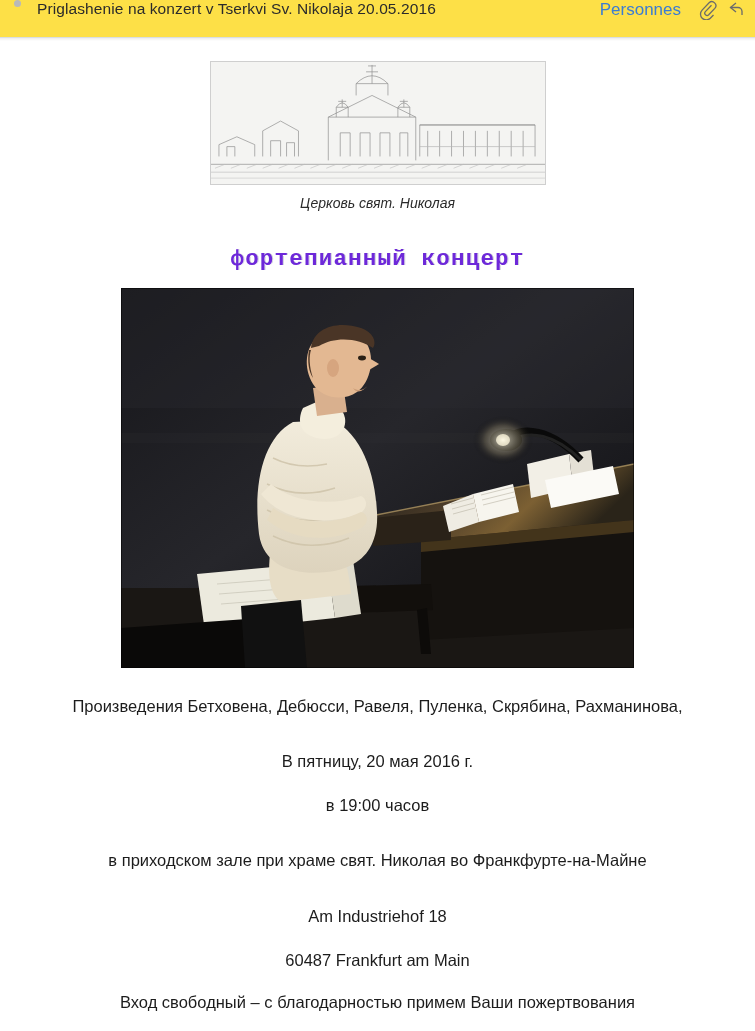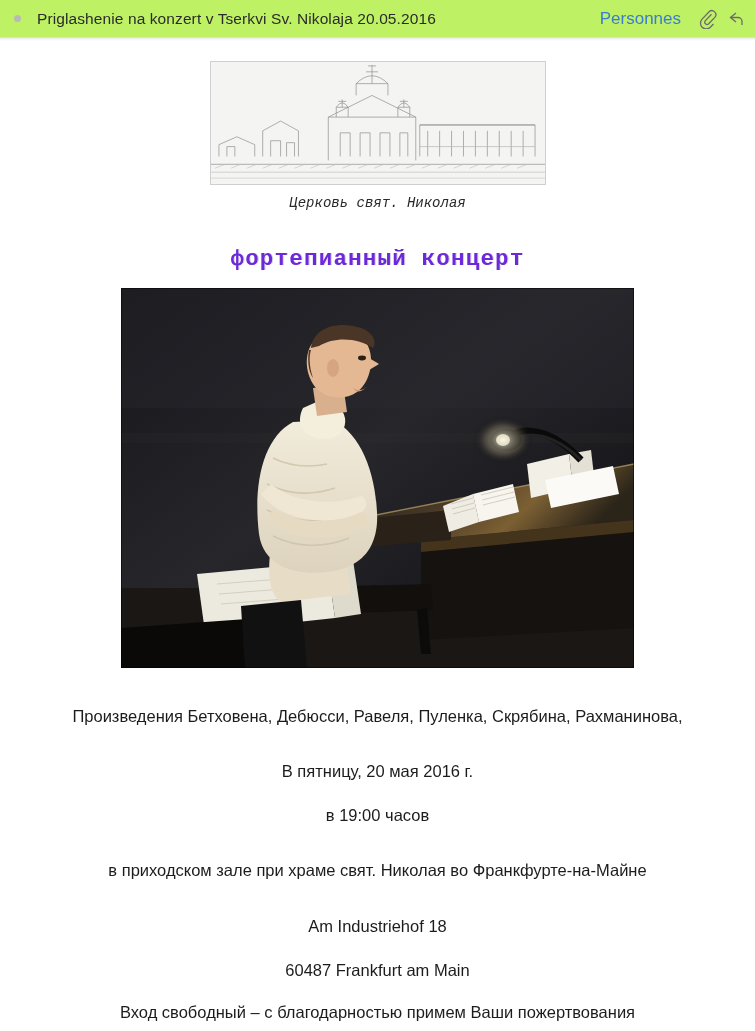--- a/index.html
+++ b/index.html
@@ -13,23 +13,23 @@
   #app {
     position: relative;
     width: 755px; height: 1031px;
     background: #ffffff;
   }
 
   
   .header {
     position: relative;
     height: 37px;
-    background: #bef264;
+    background: #fde047;
     display: flex;
-    align-items: center;
+    align-items: flex-start;
     padding: 0 12px 0 14px;
   }
   .unread-dot {
     width: 7px; height: 7px;
     border-radius: 50%;
     background: #b9b9b9;
     flex: 0 0 auto;
     margin-right: 16px;
   }
   .subject {
@@ -89,21 +89,21 @@
     position: relative;
     overflow: hidden;
   }
   .church-frame svg { display: block; width: 100%; height: 100%; }
 
   .church-caption {
     margin: 10px auto 0 auto;
     font-size: 14px;
     font-style: italic;
     color: #2a2a2a;
-    font-family: Liberation Mono, monospace;
+    font-family: Liberation Sans, sans-serif;
   }
 
   
   .concert-title {
     margin: 34px auto 0 auto;
     width: 520px;
     color: #6d28d9;
     font-family: Liberation Mono, monospace;
     font-weight: bold;
     letter-spacing: 1.2px;
@@ -126,21 +126,21 @@
   .photo svg { display: block; width: 100%; height: 100%; }
 
   
   .para {
     color: #1c1c1c;
     font-size: 16.5px;
     line-height: 1.55;
     margin: 0 auto;
     max-width: 690px;
   }
-  .p-program { margin-top: 36px; }
+  .p-program { margin-top: 26px; }
   .p-when { margin-top: 30px; }
   .p-where { margin-top: 30px; }
   .p-address { margin-top: 30px; }
   .p-free { margin-top: 17px; }
   .para .line { display: block; margin-top: 18px; }
 </style>
 </head>
 <body>
 
 <div id="app">

